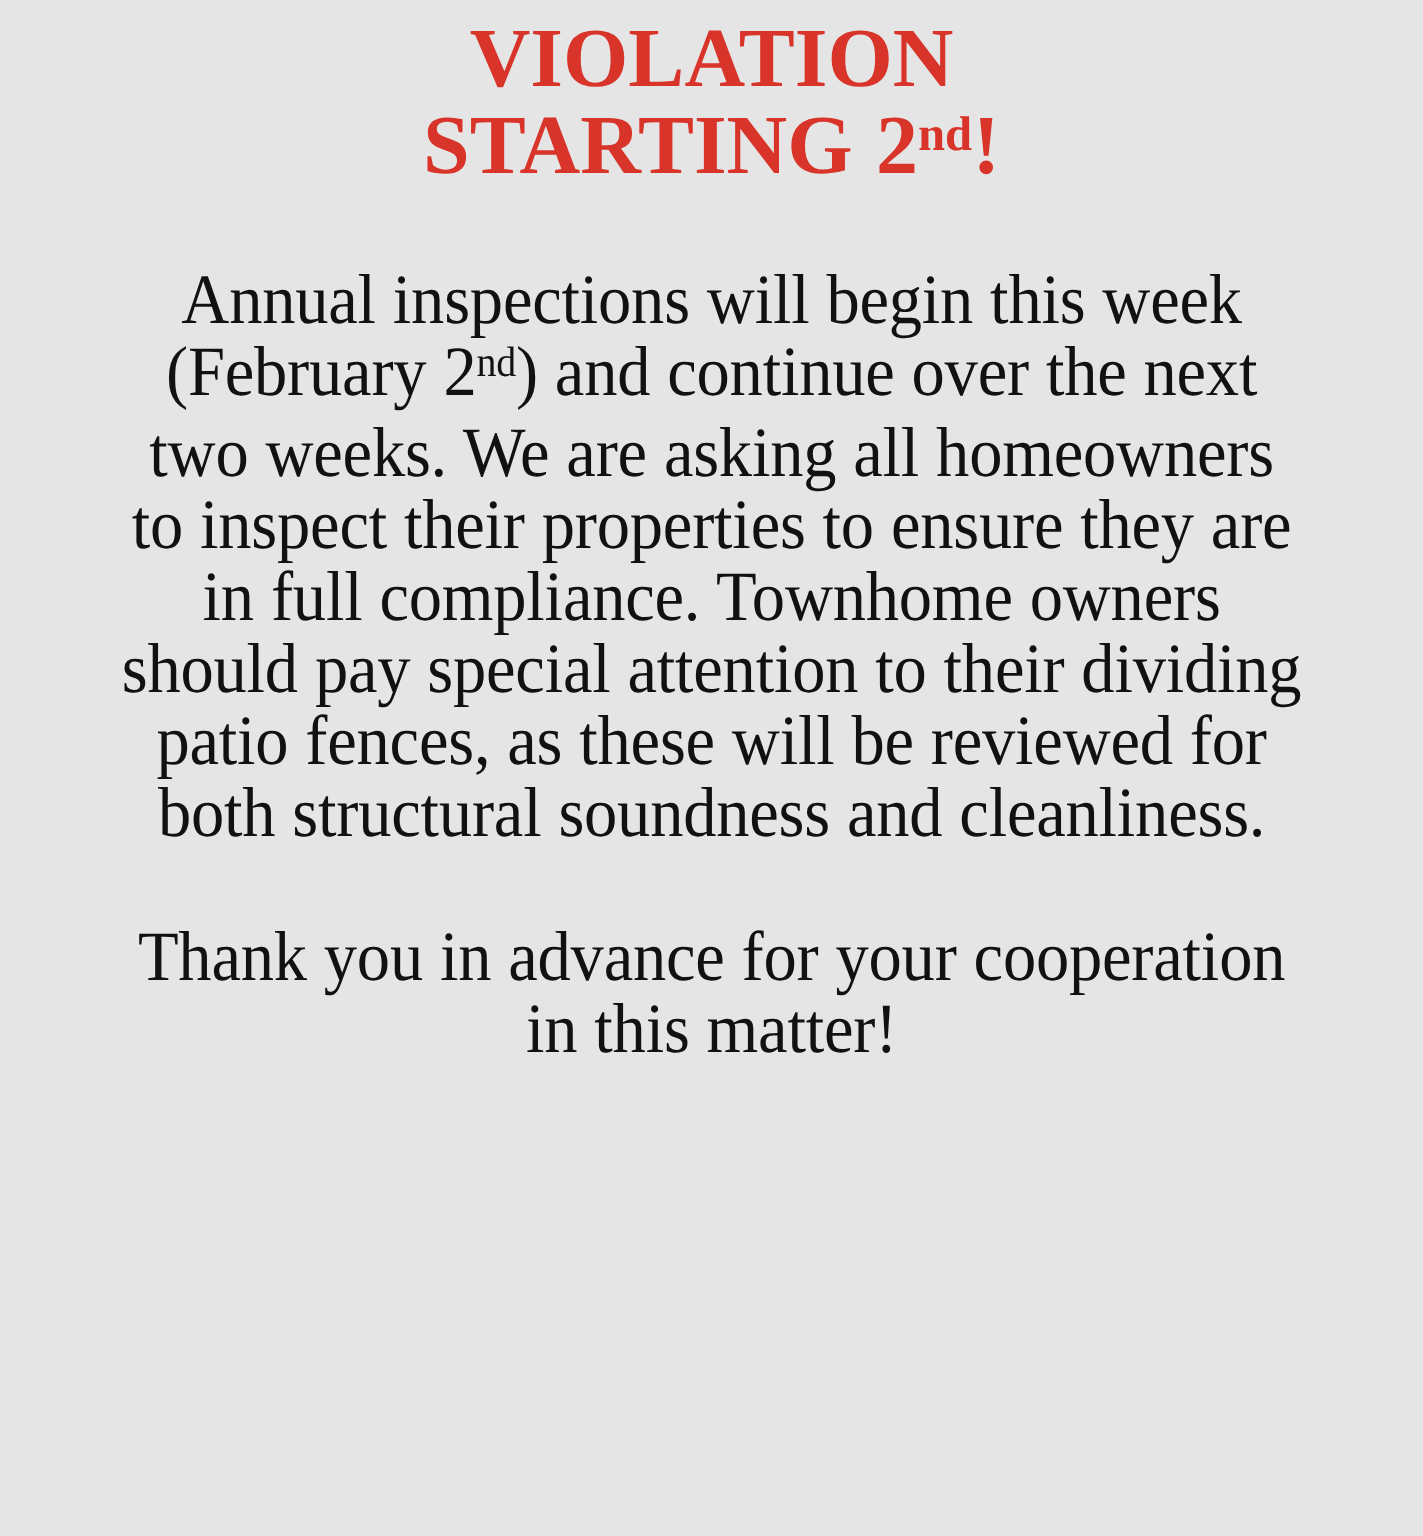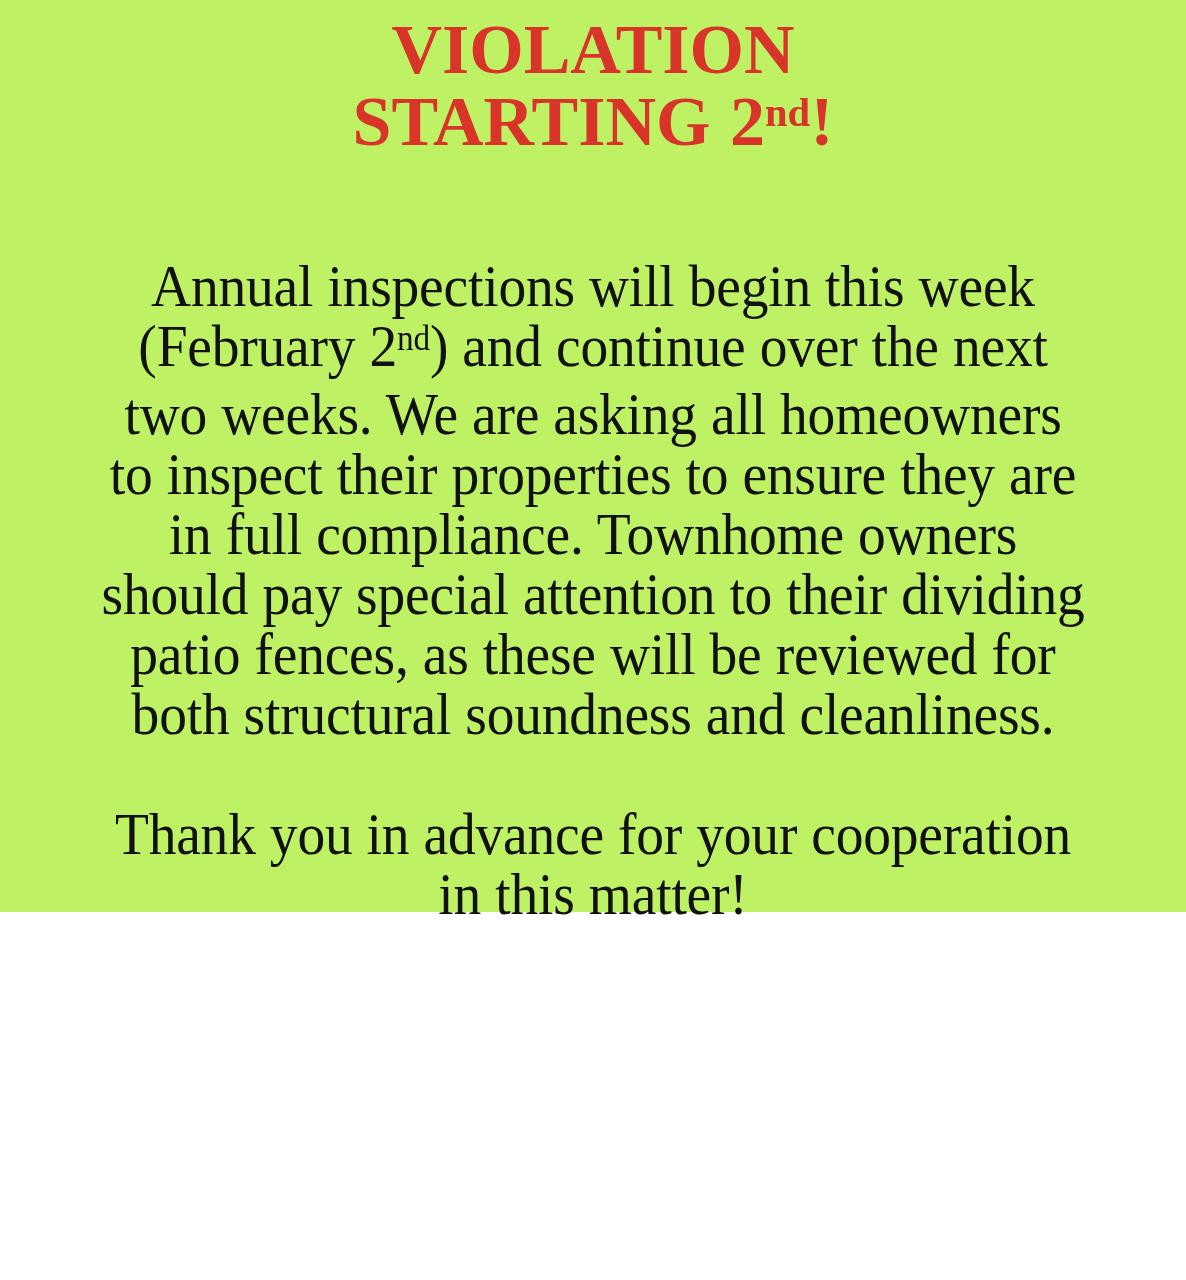--- a/index.html
+++ b/index.html
@@ -10,22 +10,22 @@
   body {
     width: 1186px;
     height: 1280px;
     overflow: hidden;
     font-family: "Liberation Serif", "DejaVu Serif", serif;
     -webkit-font-smoothing: antialiased;
   }
 
   .page {
     width: 1186px;
-    height: 912px;
-    background: #bef264;
+    height: 1280px;
+    background: #e5e5e5;
     position: relative;
     box-sizing: border-box;
   }
 
   
   .notice-heading {
     margin: 0;
     padding: 14px 70px 0 70px;
     color: #D9342A;
     font-family: "Liberation Serif", "DejaVu Serif", serif;
@@ -48,21 +48,21 @@
     vertical-align: baseline;
     position: relative;
     top: -0.46em;
     font-weight: bold;
     letter-spacing: 0;
   }
 
   
   .body-block {
     padding: 0 68px;
-    margin-top: 88px;
+    margin-top: 52px;
   }
 
   .notice-paragraph {
     margin: 0;
     color: #111111;
     font-family: "Liberation Serif", "DejaVu Serif", serif;
     font-weight: normal;
     font-size: 59px;
     line-height: 60px;
     text-align: center;

